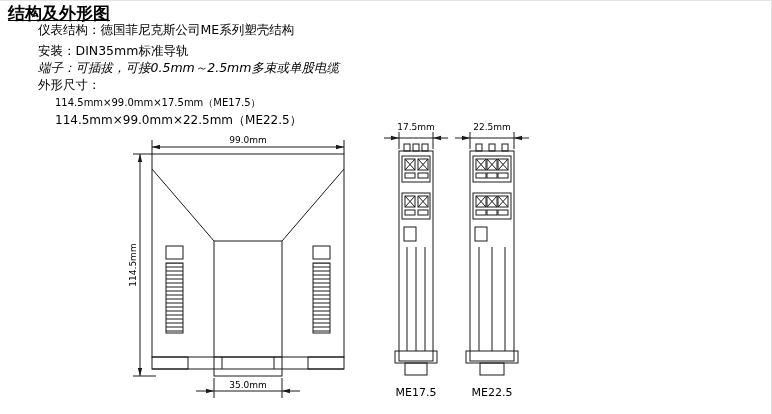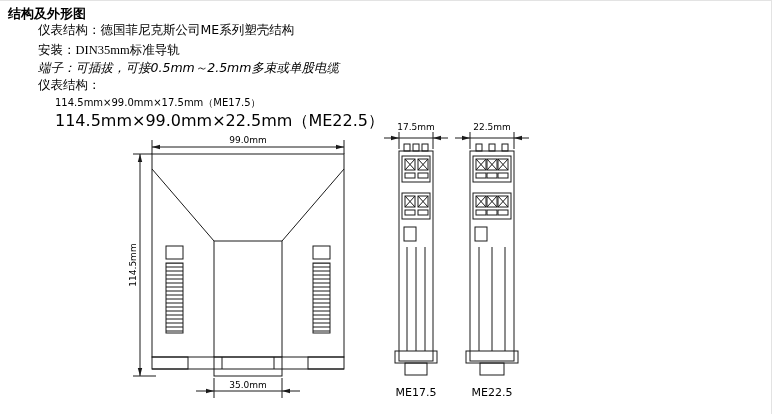--- a/index.html
+++ b/index.html
@@ -2,38 +2,38 @@
 <html><head>
 <meta charset="utf-8">
 <style>
   html,body{margin:0;padding:0;}
   body{
     width:772px;height:414px;position:relative;background:#fff;color:#000;
     font-family:"DejaVu Sans","Liberation Sans",sans-serif;overflow:hidden;
     border-top:1px solid #e3e3e3;border-right:1px solid #e3e3e3;box-sizing:border-box;
   }
   .txt{position:absolute;white-space:nowrap;font-size:12.5px;line-height:15px;}
-  .title{left:8px;top:5px;font-weight:bold;font-size:13px;}
+  .title{left:8px;top:5px;font-weight:bold;font-size:17px;text-decoration:underline;}
   .s0{left:38px;top:21px;}
-  .s1{left:38px;top:42px;font-family:Liberation Serif, serif;}
+  .s1{left:38px;top:42px;}
   .s2{left:38px;top:59px;font-style:italic;}
   .s3{left:38px;top:76px;}
   .z0{left:55px;top:94px;font-size:10px;}
-  .z1{left:55px;top:112px;font-size:16px;}
+  .z1{left:55px;top:112px;font-size:12px;}
   svg{position:absolute;left:0;top:0;}
   svg text{font-family:"DejaVu Sans","Liberation Sans",sans-serif;}
 </style>
 </head>
 <body>
 
 <div class="txt title">结构及外形图</div>
 <div class="txt s0">仪表结构：德国菲尼克斯公司ME系列塑壳结构</div>
 <div class="txt s1">安装：DIN35mm标准导轨</div>
 <div class="txt s2">端子：可插拔，可接0.5mm～2.5mm多束或单股电缆</div>
-<div class="txt s3">仪表结构：</div>
+<div class="txt s3">外形尺寸：</div>
 <div class="txt z0">114.5mm×99.0mm×17.5mm（ME17.5）</div>
 <div class="txt z1">114.5mm×99.0mm×22.5mm（ME22.5）</div>
 
 <svg width="772" height="414" viewBox="0 0 772 414">
   <defs>
     <pattern id="hs" width="4" height="4" patternUnits="userSpaceOnUse">
       <line x1="0" y1="2" x2="4" y2="2" stroke="#1a1a1a" stroke-width="1"></line>
     </pattern>
     <g id="screw" stroke="#1a1a1a" fill="none">
       <rect width="10" height="11"></rect>

